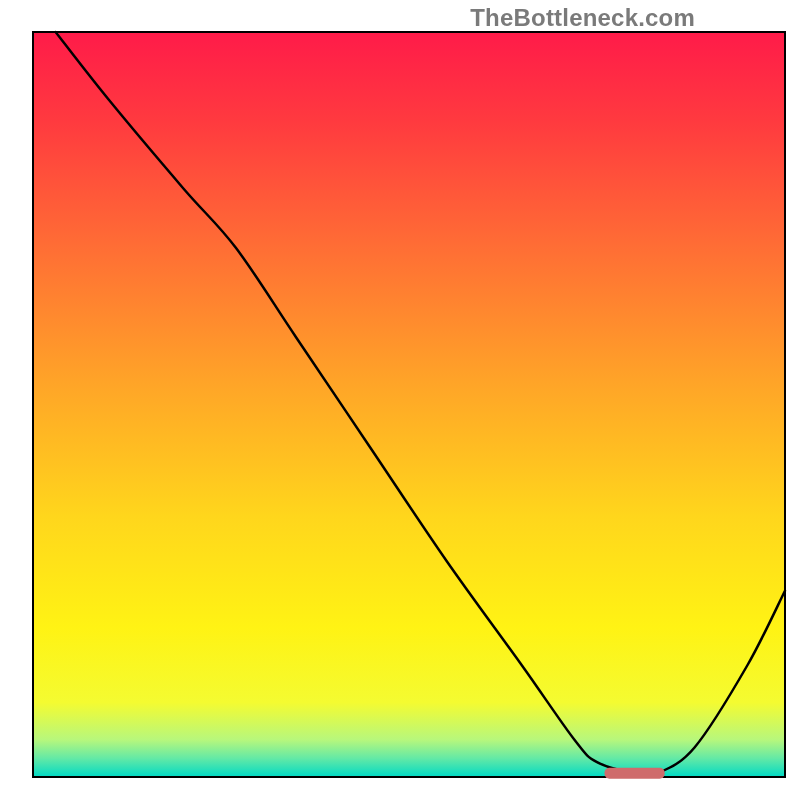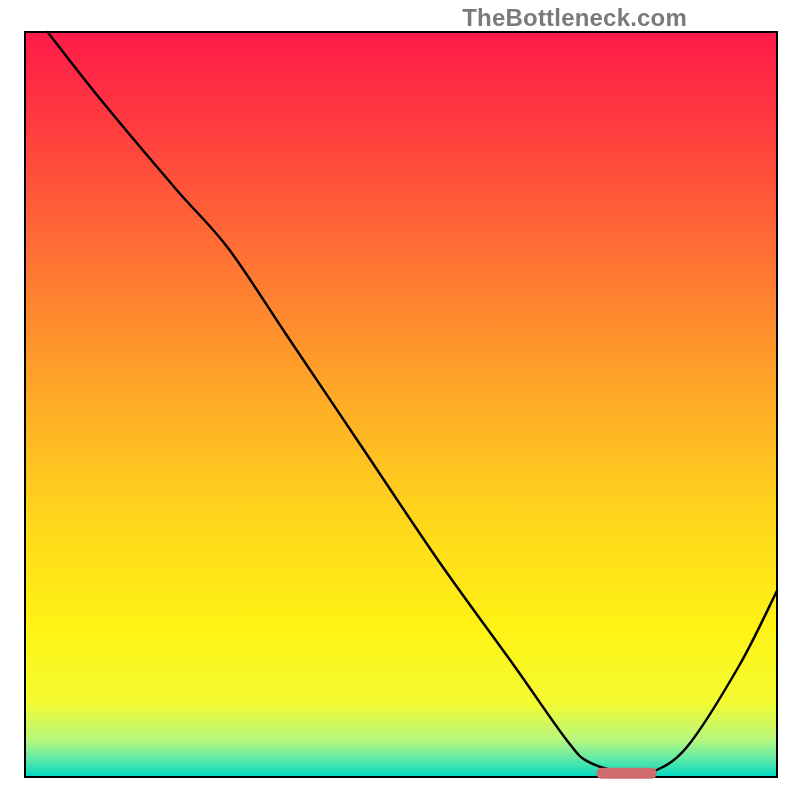--- a/index.html
+++ b/index.html
@@ -6,21 +6,21 @@
     margin: 0;
     padding: 0;
     width: 800px;
     height: 800px;
     background: #ffffff;
     overflow: hidden;
   }
   .chart-container {
     position: absolute;
     top: 0;
-    left: 0;
+    left: 8px;
     width: 699px;
     height: 800px;
   }
   .watermark {
     position: absolute;
     top: 4px;
     right: 12px;
     font-family: Arial, Helvetica, sans-serif;
     font-size: 24px;
     font-weight: bold;

